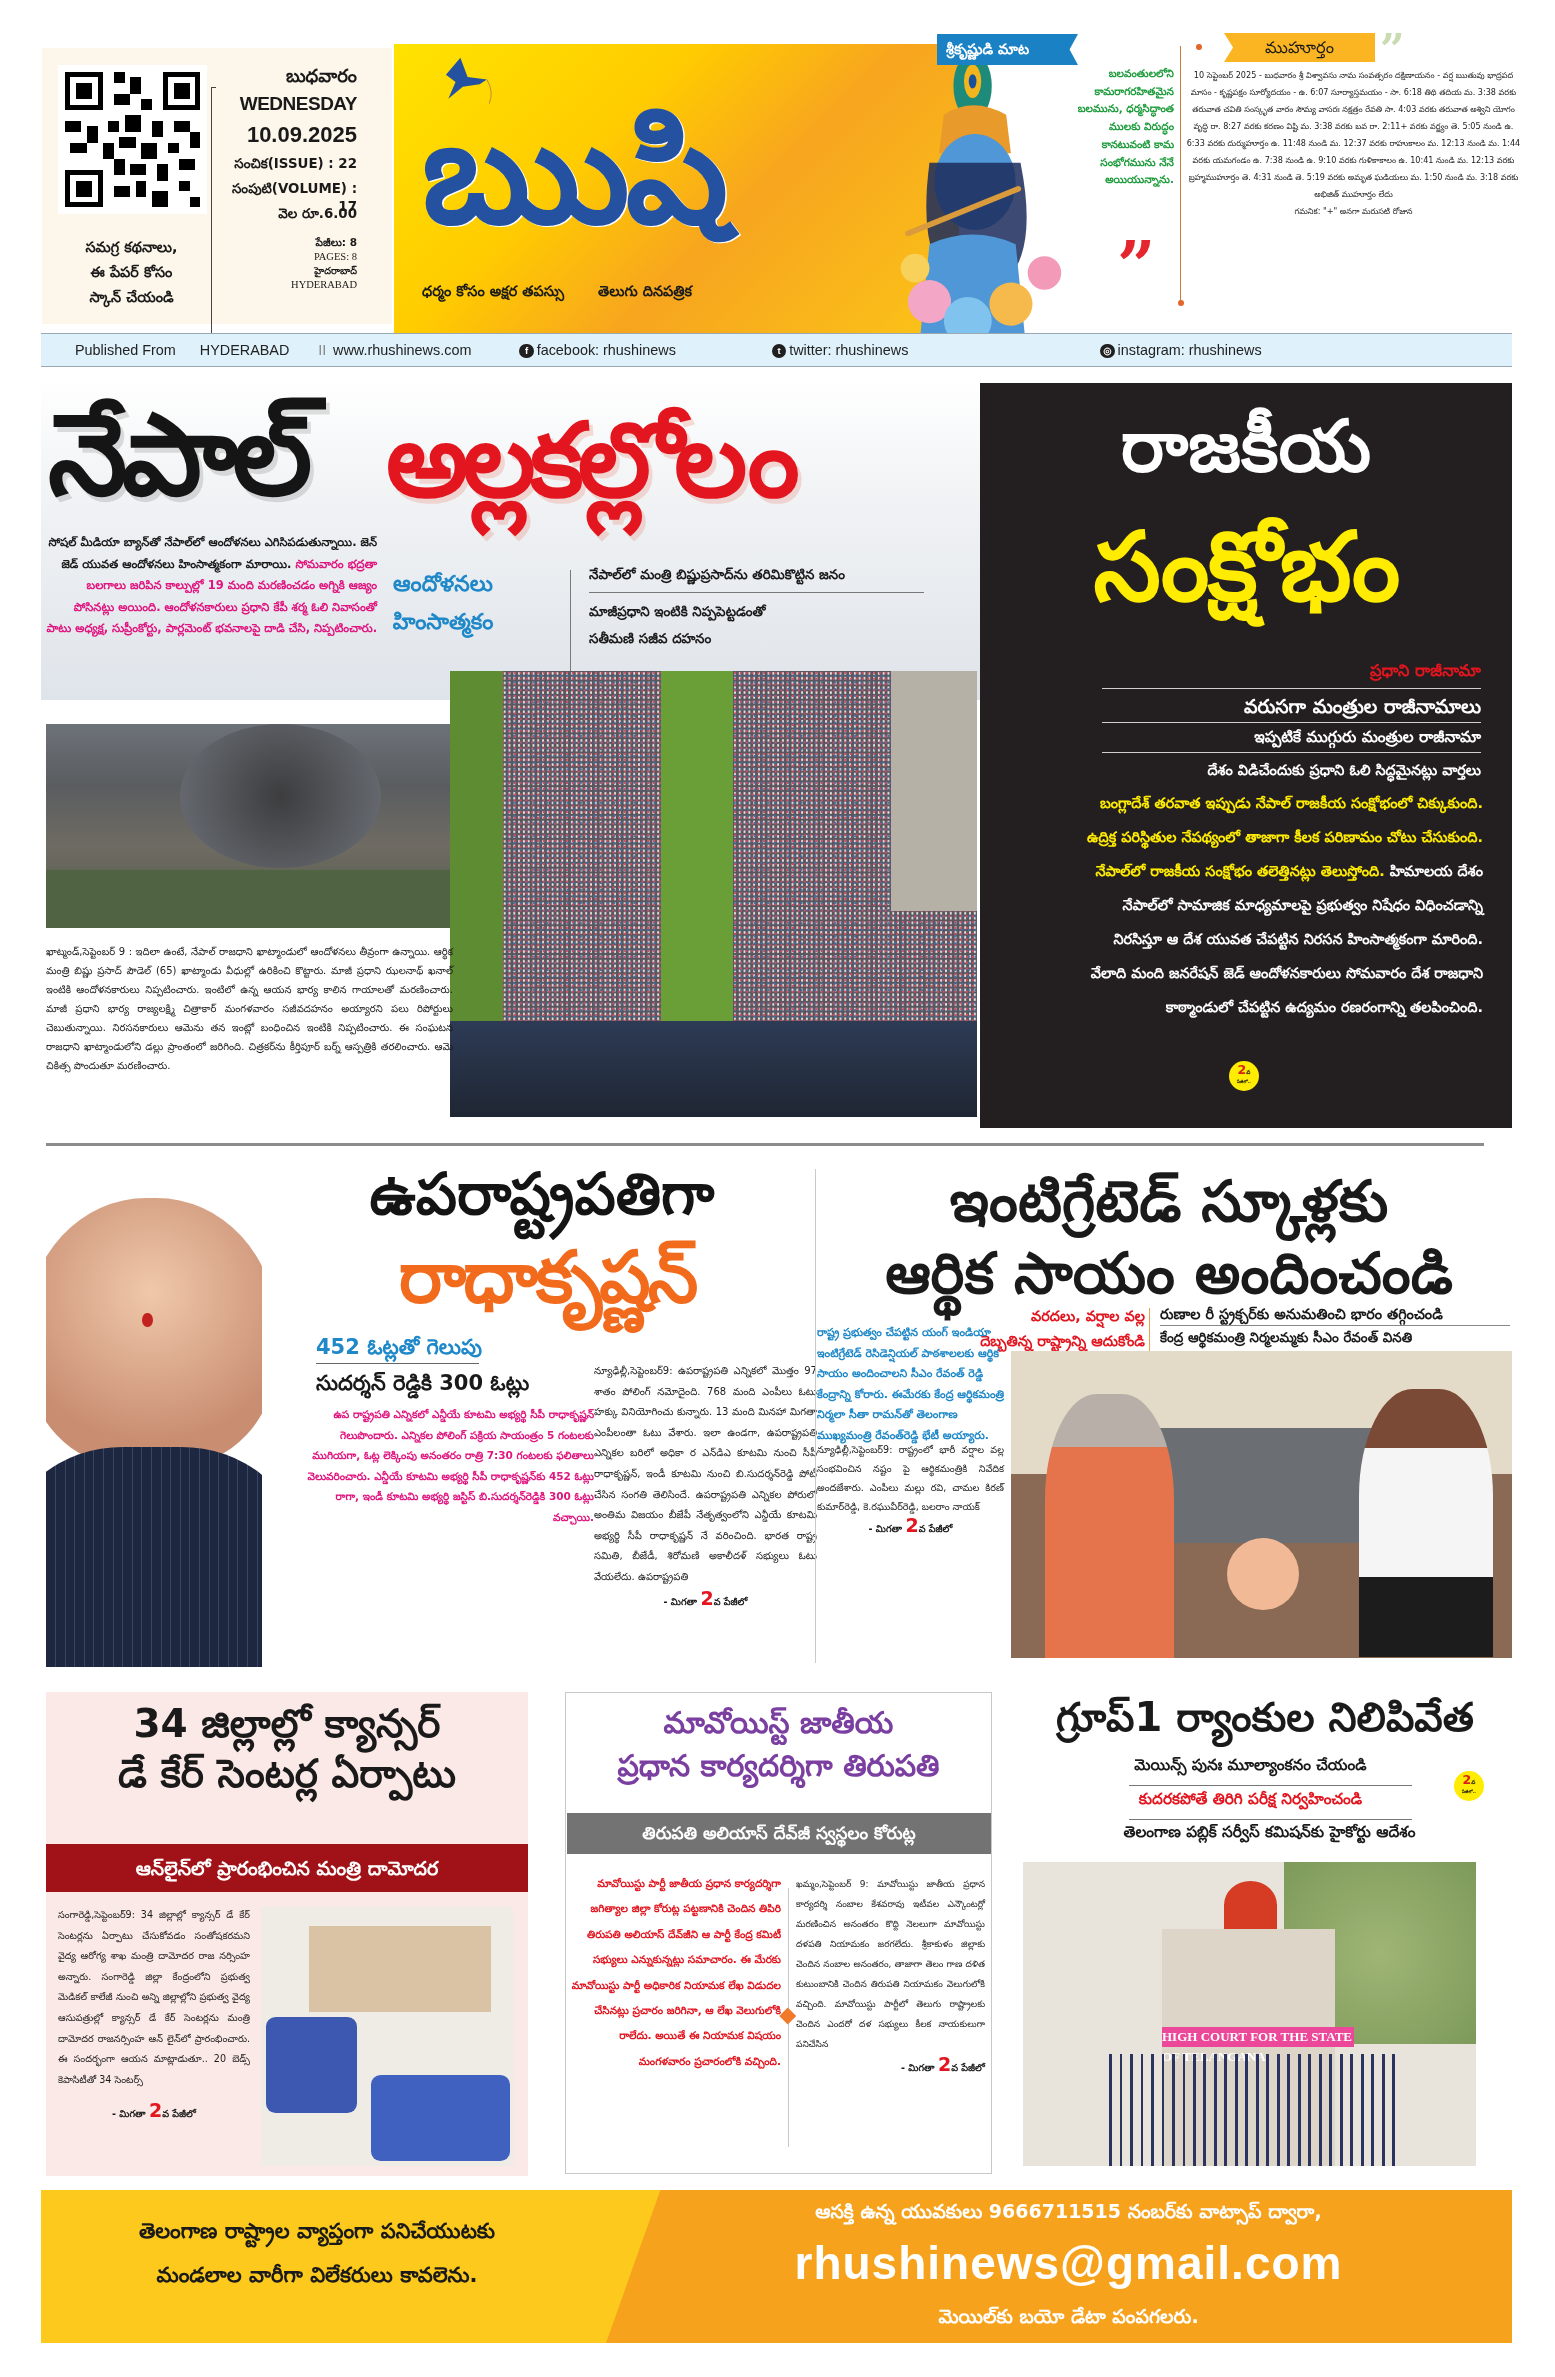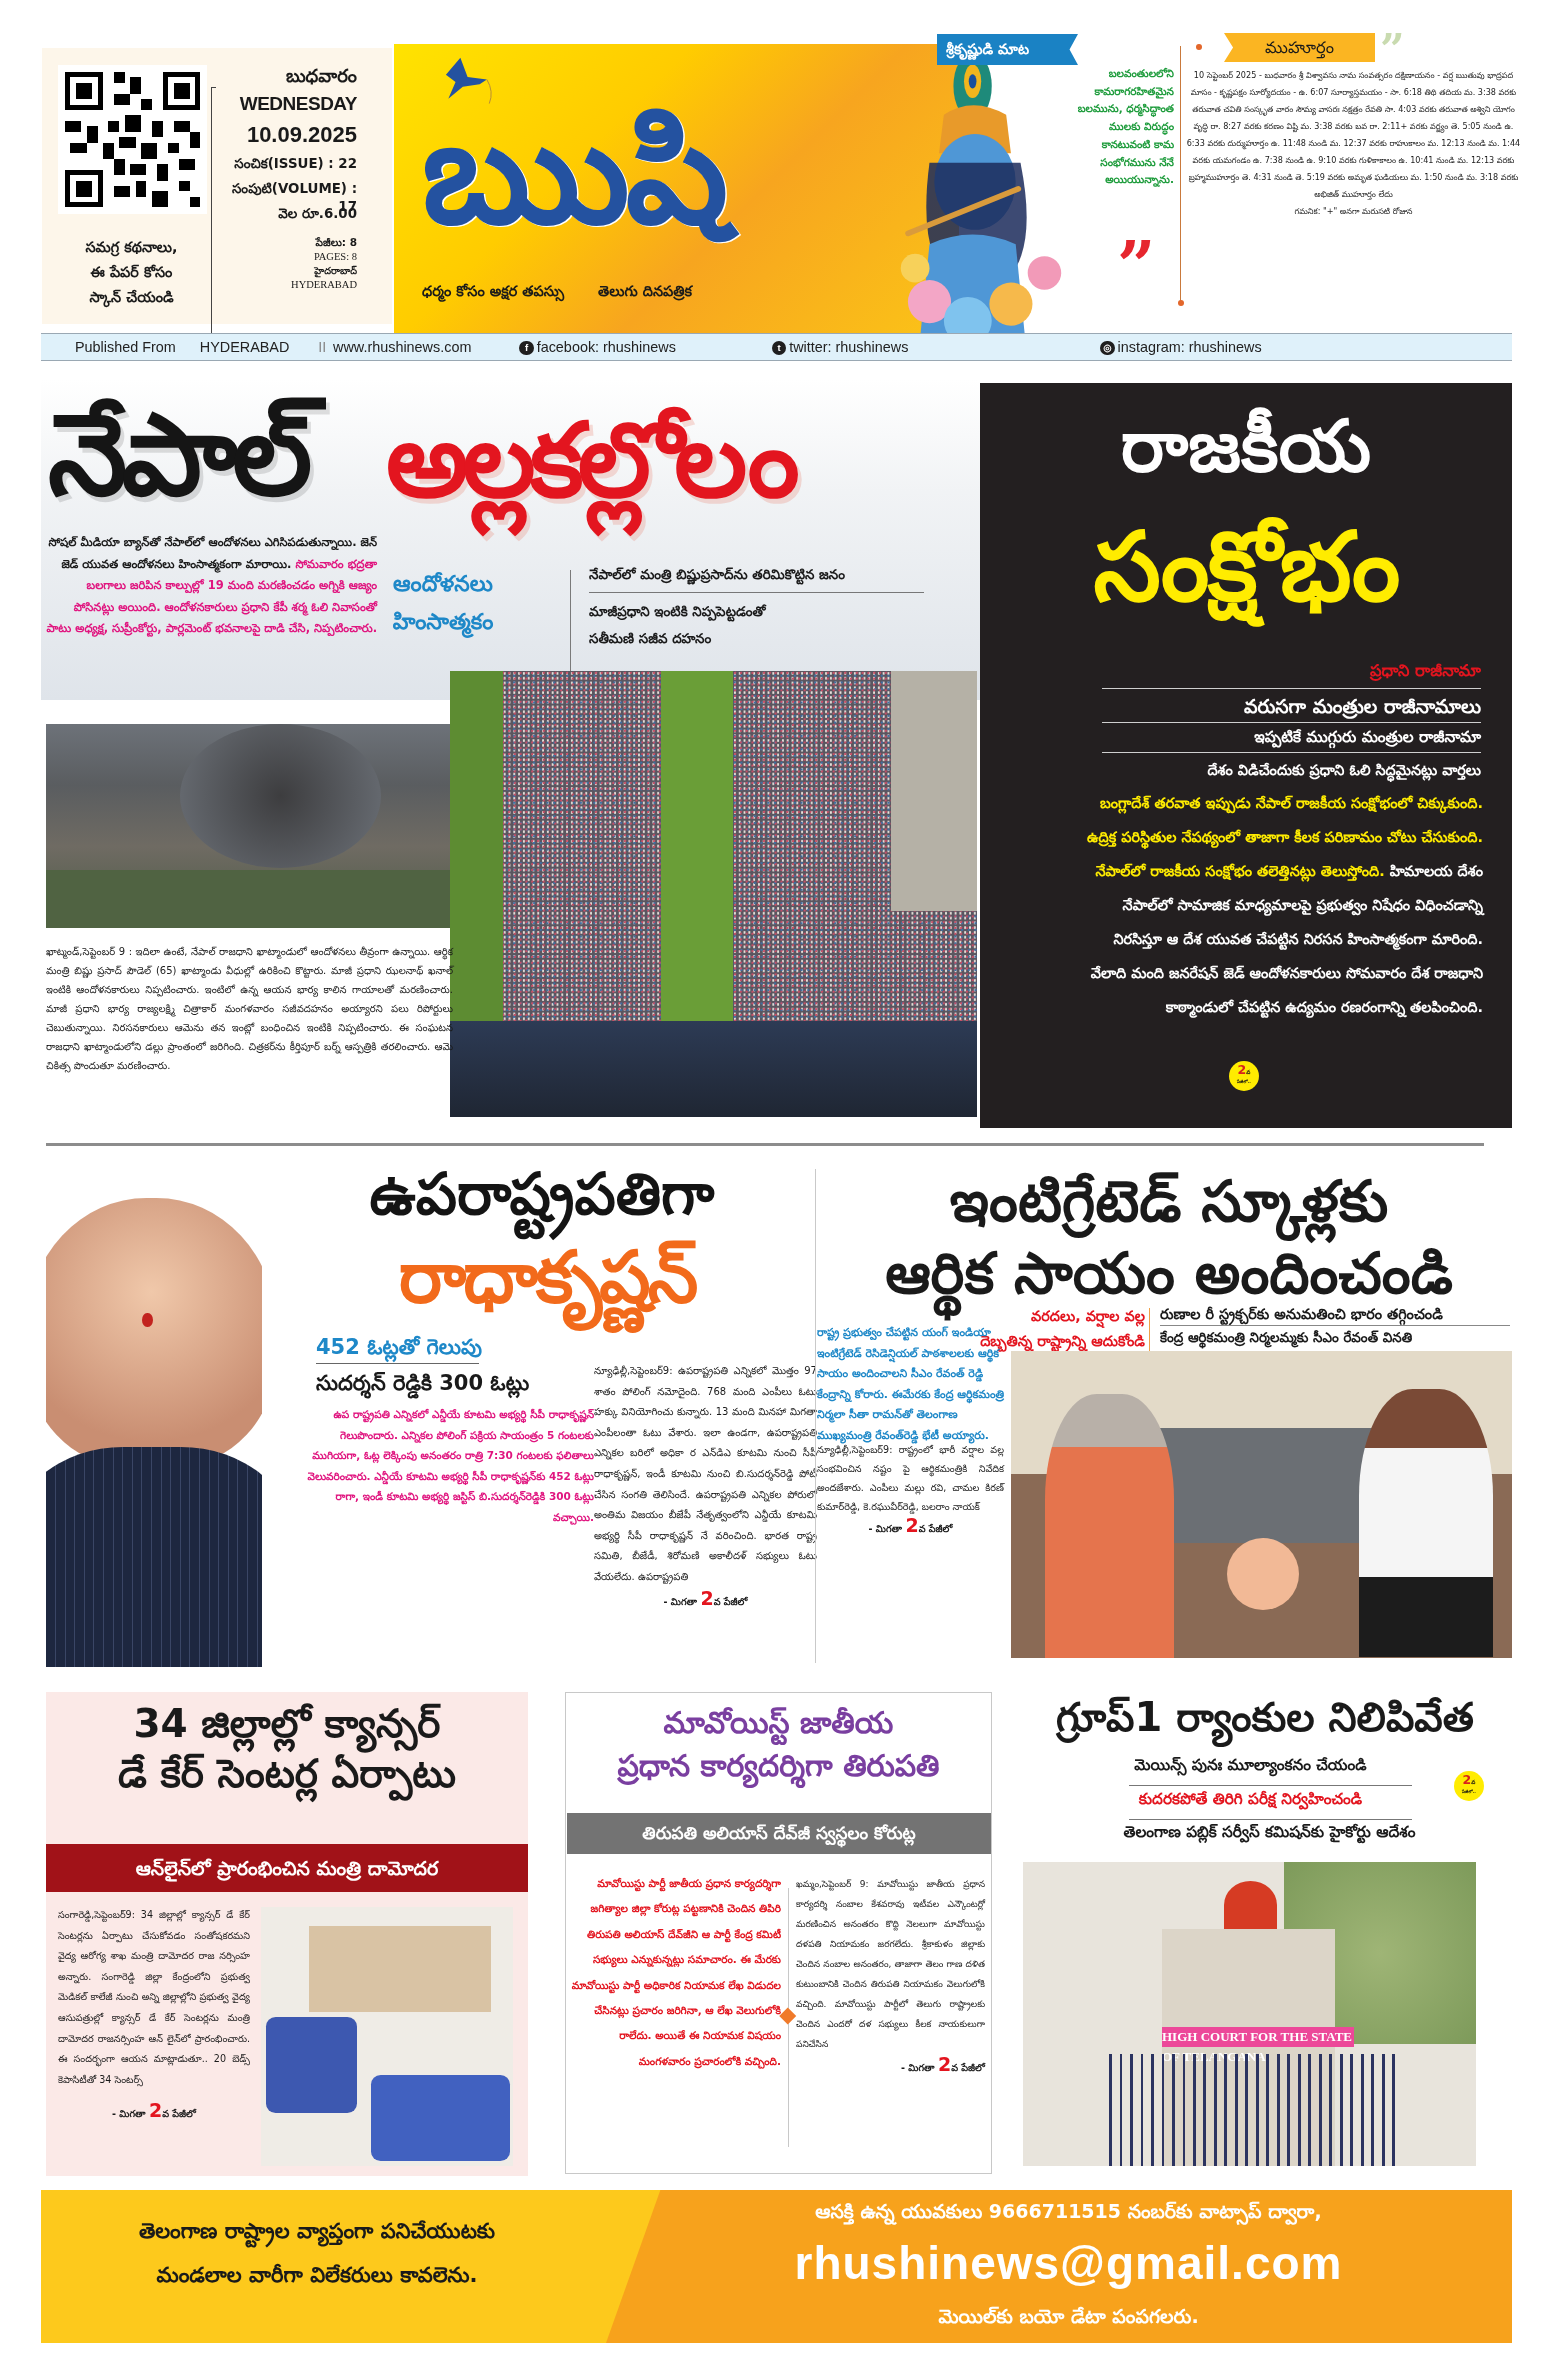--- a/index.html
+++ b/index.html
@@ -35,21 +35,21 @@
   #quote-text { left: 1030px; top: 65px; width: 144px; font-size: 10.5px; color: #1e9c3c; font-weight: bold; line-height: 17.7px; text-align: right; }
   #quote-mark { left: 1117px; top: 237px; font-size: 67px; color: #e6262e; font-family: "DejaVu Serif", serif; font-weight: bold; line-height: 58px; }
 
   #muh-line { left: 1180px; top: 46px; width: 1px; height: 256px; background: #c9793b; }
   .muh-dot { width: 5.8px; height: 5.8px; border-radius: 50%; background: #e3672b; }
   #muh-tab { left: 1224px; top: 33px; width: 151px; height: 29px; background: #fbb522; font-size: 16.3px; line-height: 29px; text-align: center; clip-path: polygon(0 0, 100% 0, 100% 100%, 0 100%, 6% 50%); }
   #muh-quote { left: 1380px; top: 24px; font-size: 43px; color: #c9dbb0; font-weight: bold; font-family: "DejaVu Serif", serif; }
   #muh-body { left: 1186px; top: 67px; width: 335px; font-size: 8.1px; line-height: 17px; text-align: center; }
 
   
-  #info-bar { left: 41px; top: 333px; width: 1471px; height: 28px; background: #dff1fa; border-top: 1.9px solid #9aa8b3; border-bottom: 1.9px solid #9aa8b3; display: flex; align-items: center; font-family: "Liberation Sans", sans-serif; font-size: 14.4px; color: #222; }
+  #info-bar { left: 41px; top: 333px; width: 1471px; height: 34px; background: #dff1fa; border-top: 1.9px solid #9aa8b3; border-bottom: 1.9px solid #9aa8b3; display: flex; align-items: center; font-family: "Liberation Sans", sans-serif; font-size: 14.4px; color: #222; }
   #info-bar span { white-space: nowrap; }
   .ib-ico { display: inline-block; width: 14.4px; height: 14.4px; border-radius: 50%; background: #1f1f1f; color: #fff; font-size: 9.6px; line-height: 14.4px; text-align: center; font-weight: bold; margin-right: 2.9px; vertical-align: middle; }
 
   
   #sec1-bg { left: 41px; top: 379px; width: 939px; height: 321px; background: linear-gradient(180deg, #ffffff 0%, #f1f3f5 35%, #dfe4ea 100%); }
   #hl-nepal { left: 48px; top: 393px; font-size: 113px; font-weight: bold; color: #151515; letter-spacing: -5.8px; line-height: 125px; text-shadow: 3.8px 4.8px 0 rgba(0,0,0,0.12); }
   #hl-allakallolam { left: 386px; top: 403px; font-size: 103px; font-weight: bold; color: #e3151f; letter-spacing: -5.8px; line-height: 115px; text-shadow: 3.8px 4.8px 0 rgba(230,120,100,0.25); }
   #lead1 { left: 46px; top: 532px; width: 331px; font-size: 11.5px; font-weight: bold; line-height: 21.6px; text-align: right; }
   #lead1 .pink { color: #e0157f; }
   #kicker-blue { left: 388px; top: 565px; width: 110px; font-size: 22px; font-weight: bold; color: #1e88c8; line-height: 38px; text-align: center; }

